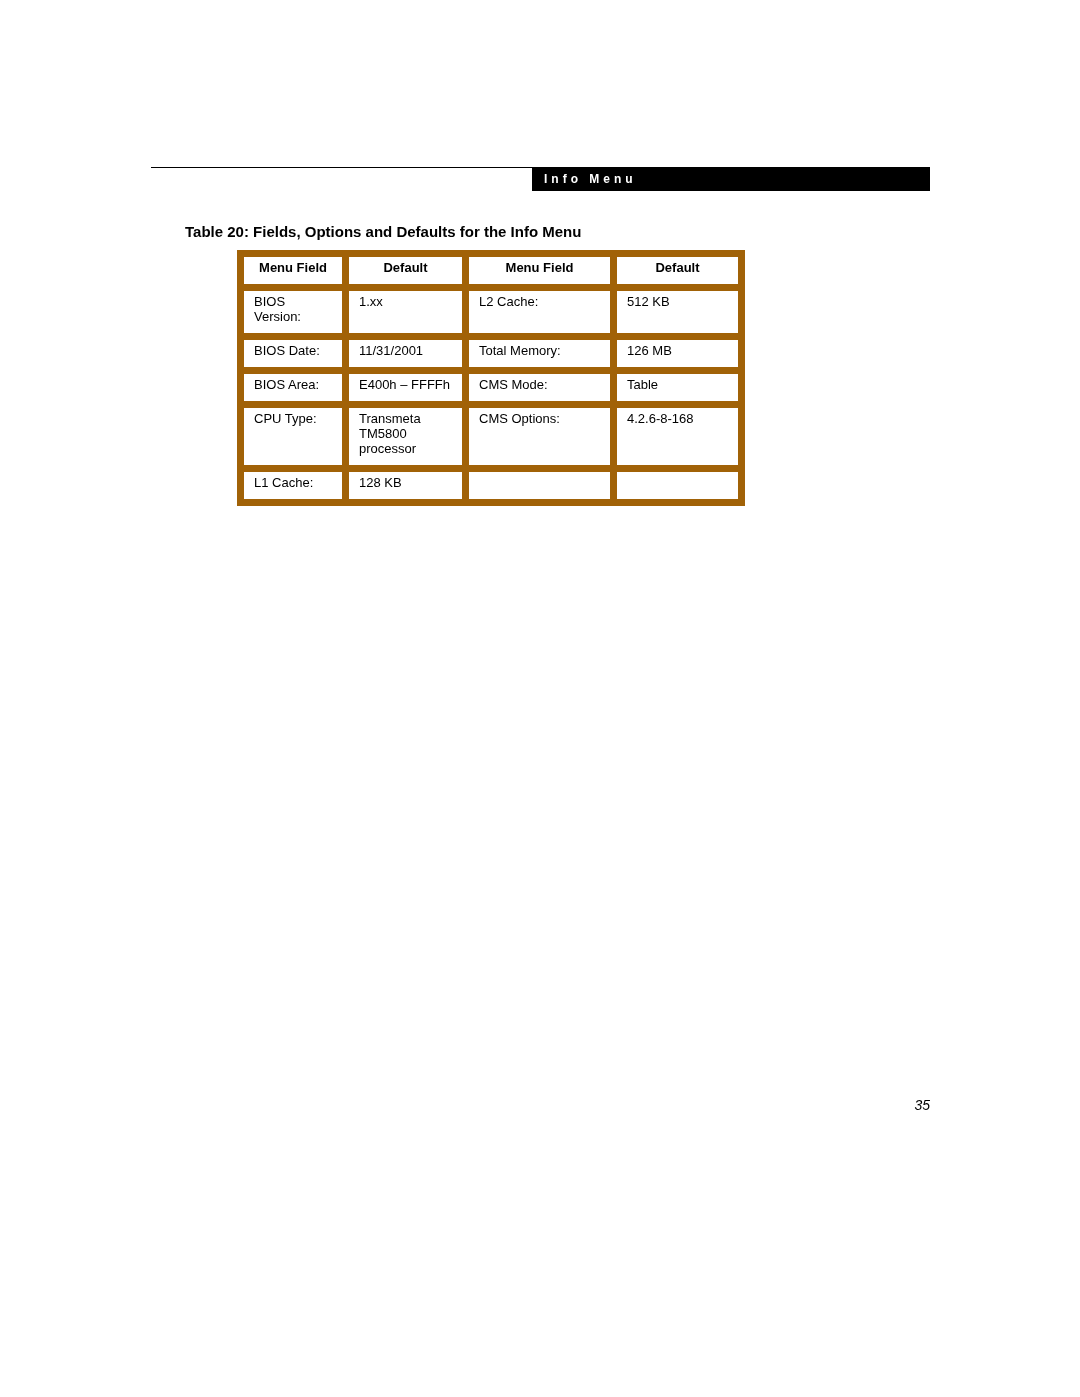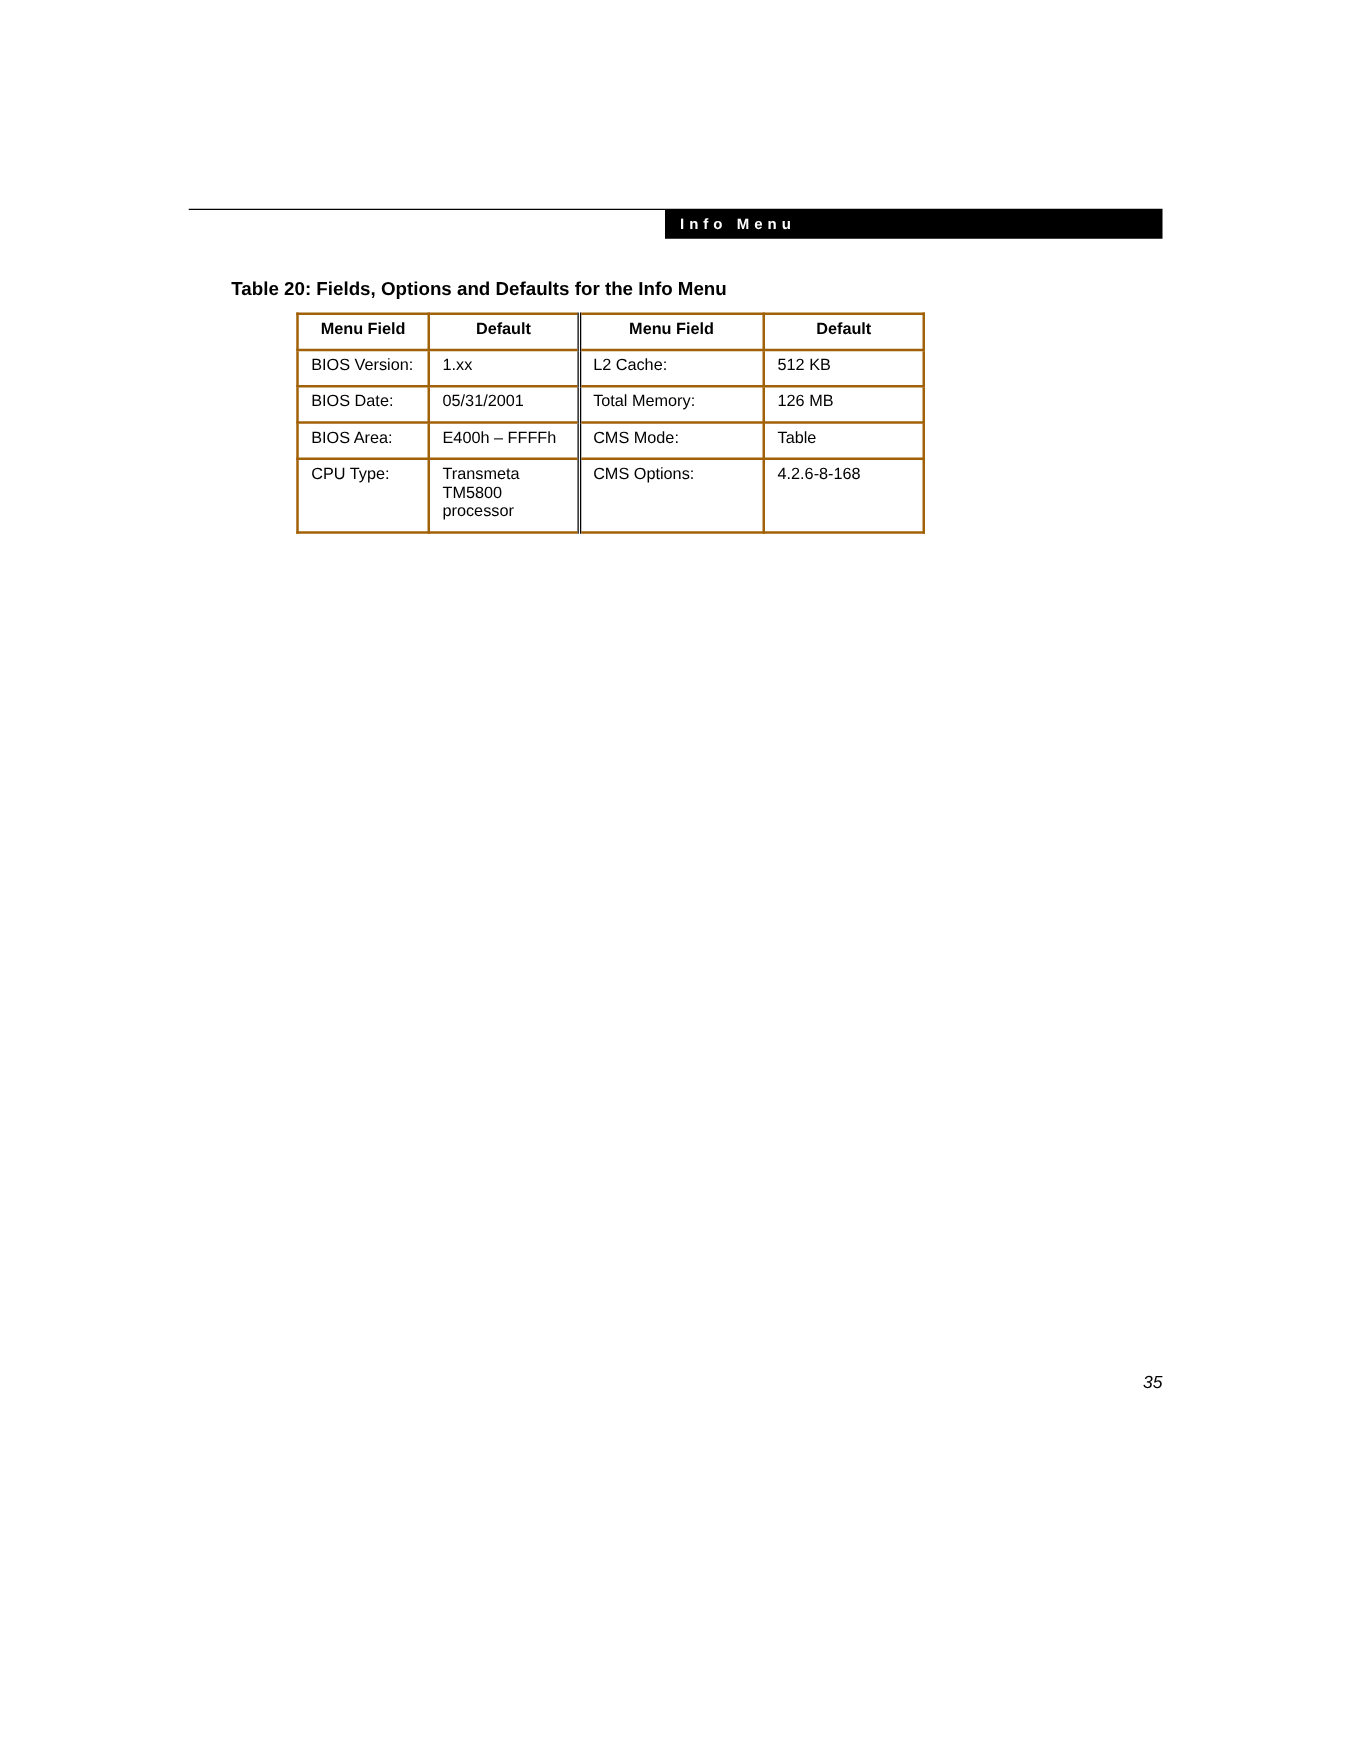--- a/index.html
+++ b/index.html
@@ -40,21 +40,21 @@
     margin-top: 32px;
     margin-bottom: 10px;
     margin-left: 34px;
   }
   table.info {
     border-collapse: collapse;
     margin-left: 86px;
     font-size: 13px;
   }
   table.info th, table.info td {
-    border: 2px solid #a16207;
+    border: 7px solid #a16207;
     padding: 3px 10px 9px 10px;
     vertical-align: top;
     text-align: left;
     font-weight: normal;
   }
   table.info th {
     font-weight: bold;
     text-align: center;
   }
   
@@ -102,33 +102,39 @@
     </thead>
     <tbody>
       <tr>
         <td>BIOS Version:</td>
         <td>1.xx</td>
         <td>L2 Cache:</td>
         <td>512 KB</td>
       </tr>
       <tr>
         <td>BIOS Date:</td>
-        <td>05/31/2001</td>
+        <td>11/31/2001</td>
         <td>Total Memory:</td>
         <td>126 MB</td>
       </tr>
       <tr>
         <td>BIOS Area:</td>
         <td>E400h – FFFFh</td>
         <td>CMS Mode:</td>
         <td>Table</td>
       </tr>
       <tr>
         <td>CPU Type:</td>
         <td>Transmeta TM5800 processor</td>
         <td>CMS Options:</td>
         <td>4.2.6-8-168</td>
       </tr>
+      <tr>
+        <td>L1 Cache:</td>
+        <td>128 KB</td>
+        <td class="empty"></td>
+        <td class="empty"></td>
+      </tr>
     </tbody>
   </table>
 
   <div class="pagenum">35</div>
 </div>
 
 </body></html>

